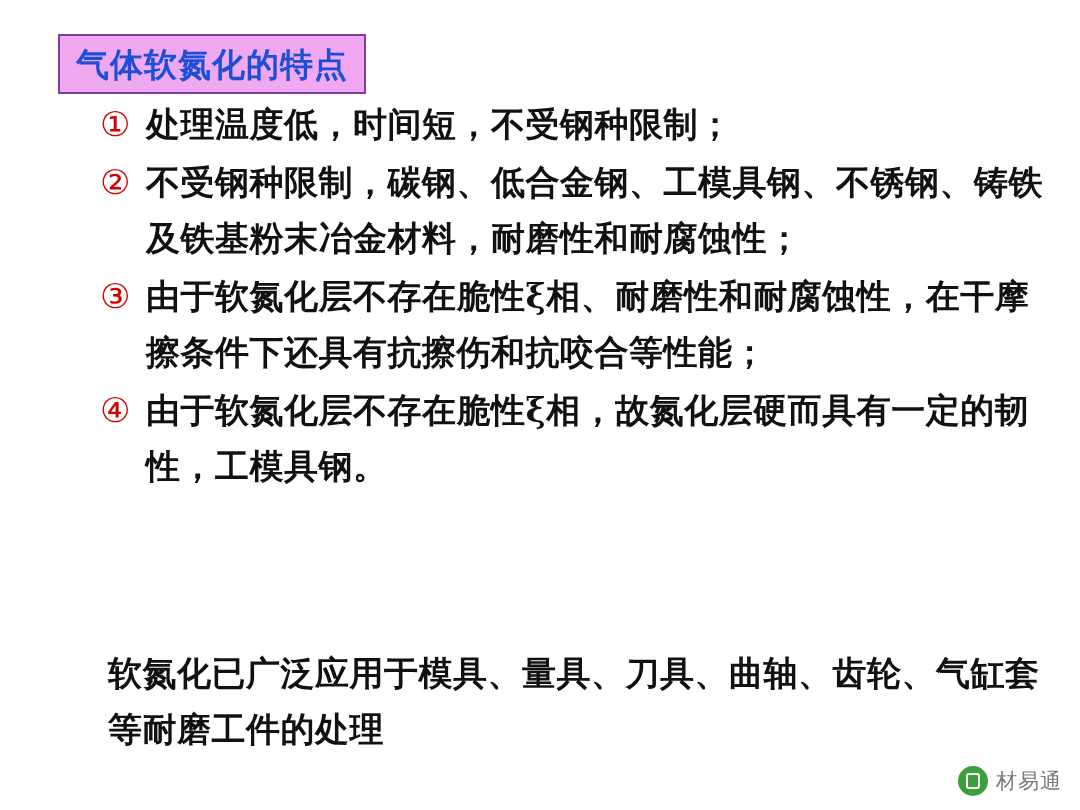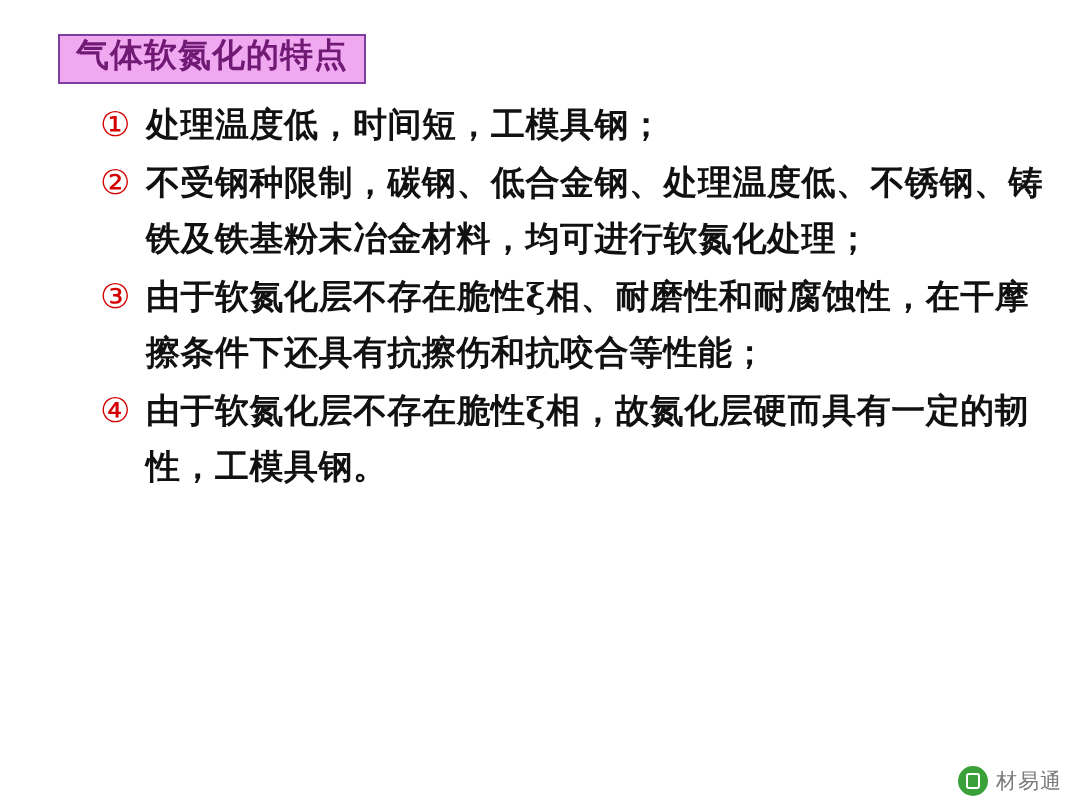--- a/index.html
+++ b/index.html
@@ -19,22 +19,22 @@
     width: 1080px;
     height: 810px;
     box-sizing: border-box;
   }
   .title-box {
     position: absolute;
     left: 58px;
     top: 34px;
     background: #f0a8f0;
     border: 2px solid #7c3ea0;
-    padding: 0 16px 8px 16px;
-    color: #701a75;
+    padding: 10px 16px 8px 16px;
+    color: #1d4ed8;
     font-size: 33px;
     line-height: 1.15;
     font-weight: bold;
     letter-spacing: 1px;
     font-family: "DejaVu Serif", "Liberation Serif", serif;
   }
   .body-list {
     position: absolute;
     left: 100px;
     top: 96px;
@@ -113,39 +113,40 @@
 <body>
 
 <div class="slide">
 
   <div class="title-box">气体软氮化的特点</div>
 
   <div class="body-list">
 
     <div class="item">
       <span class="marker">①</span>
-      <span class="item-text">处理温度低，时间短，工模具钢；</span>
+      <span class="item-text">处理温度低，时间短，不受钢种限制；</span>
     </div>
 
     <div class="item">
       <span class="marker">②</span>
-      <span class="item-text">不受钢种限制，碳钢、低合金钢、处理温度低、不锈钢、铸铁及铁基粉末冶金材料，均可进行软氮化处理；</span>
+      <span class="item-text">不受钢种限制，碳钢、低合金钢、工模具钢、不锈钢、铸铁及铁基粉末冶金材料，耐磨性和耐腐蚀性；</span>
     </div>
 
     <div class="item">
       <span class="marker">③</span>
       <span class="item-text">由于软氮化层不存在脆性ξ相、耐磨性和耐腐蚀性，在干摩擦条件下还具有抗擦伤和抗咬合等性能；</span>
     </div>
 
     <div class="item">
       <span class="marker">④</span>
       <span class="item-text">由于软氮化层不存在脆性ξ相，故氮化层硬而具有一定的韧性，工模具钢。</span>
     </div>
 
   </div>
 
+  <div class="closing">软氮化已广泛应用于模具、量具、刀具、曲轴、齿轮、气缸套等耐磨工件的处理</div>
 
   <div class="watermark">
     <span class="wm-logo"></span>
     <span class="wm-text">材易通</span>
   </div>
 
 </div>
 
 </body></html>

